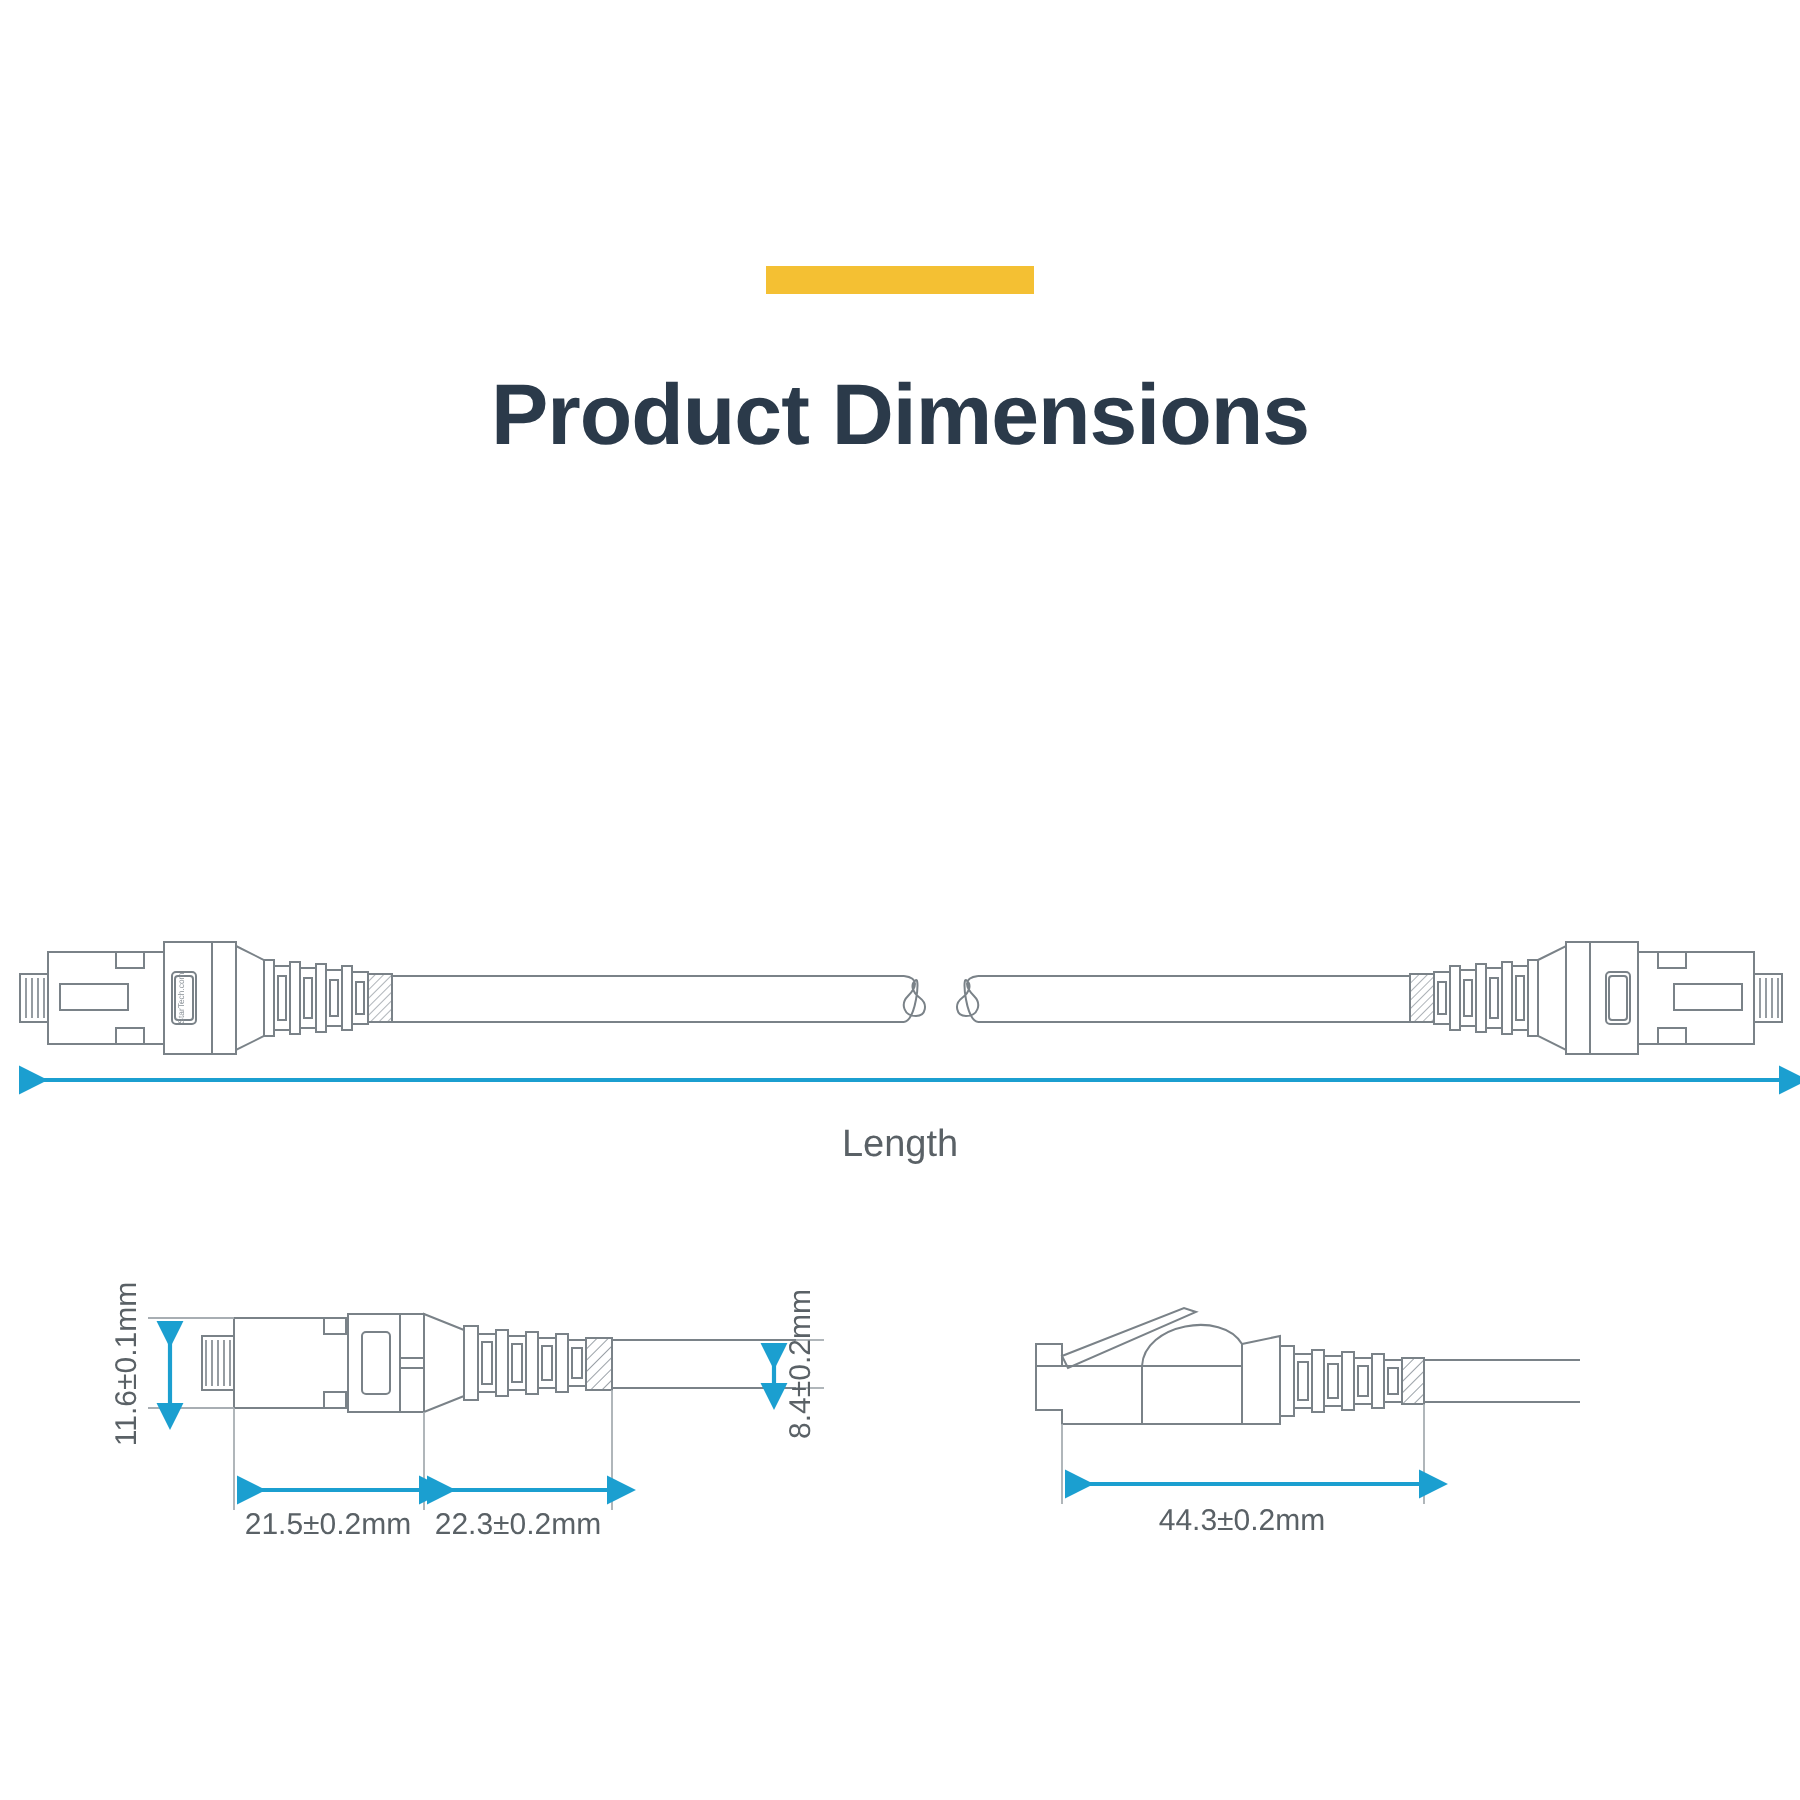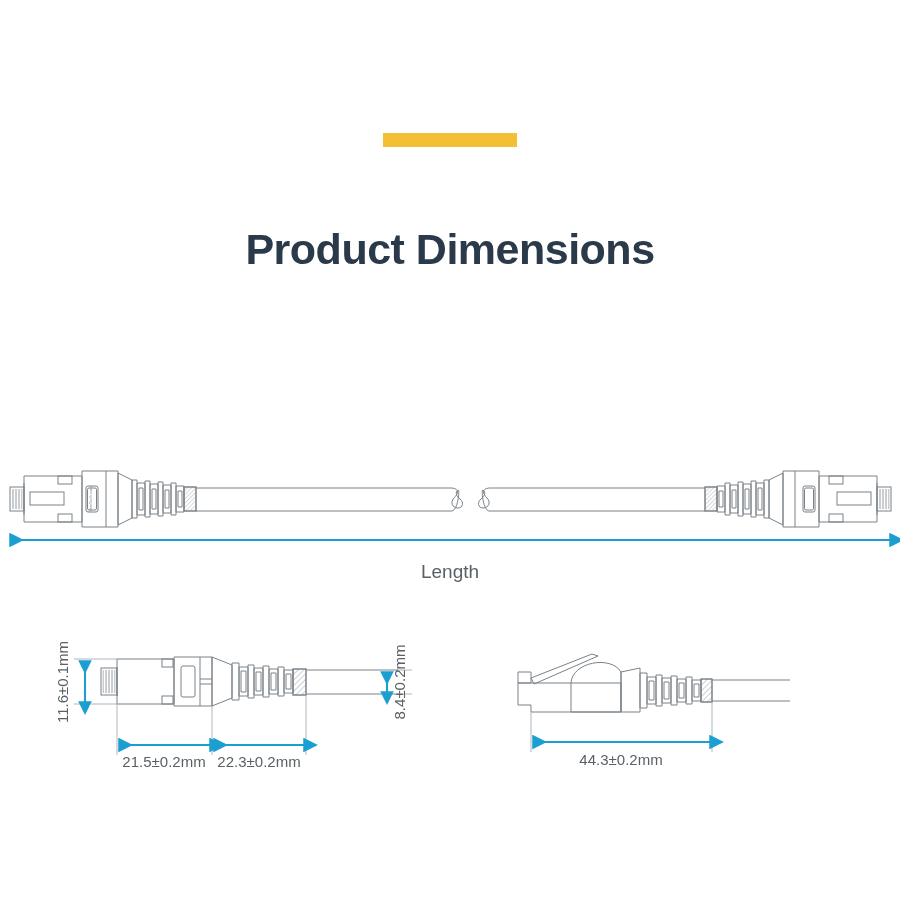--- a/index.html
+++ b/index.html
@@ -34,21 +34,20 @@
     left: 0;
     top: 182px;
     width: 900px;
     text-align: center;
     font-size: 43px;
     font-weight: bold;
     letter-spacing: -0.5px;
     color: #2b3a4a;
     font-family: "Liberation Sans", sans-serif;
     line-height: 52px;
-    margin-top: 41px;
   }
   svg.diagram {
     position: absolute;
     left: 0;
     top: 0;
     width: 900px;
     height: 900px;
   }
   .dim-text {
     font-family: "Liberation Sans", sans-serif;

